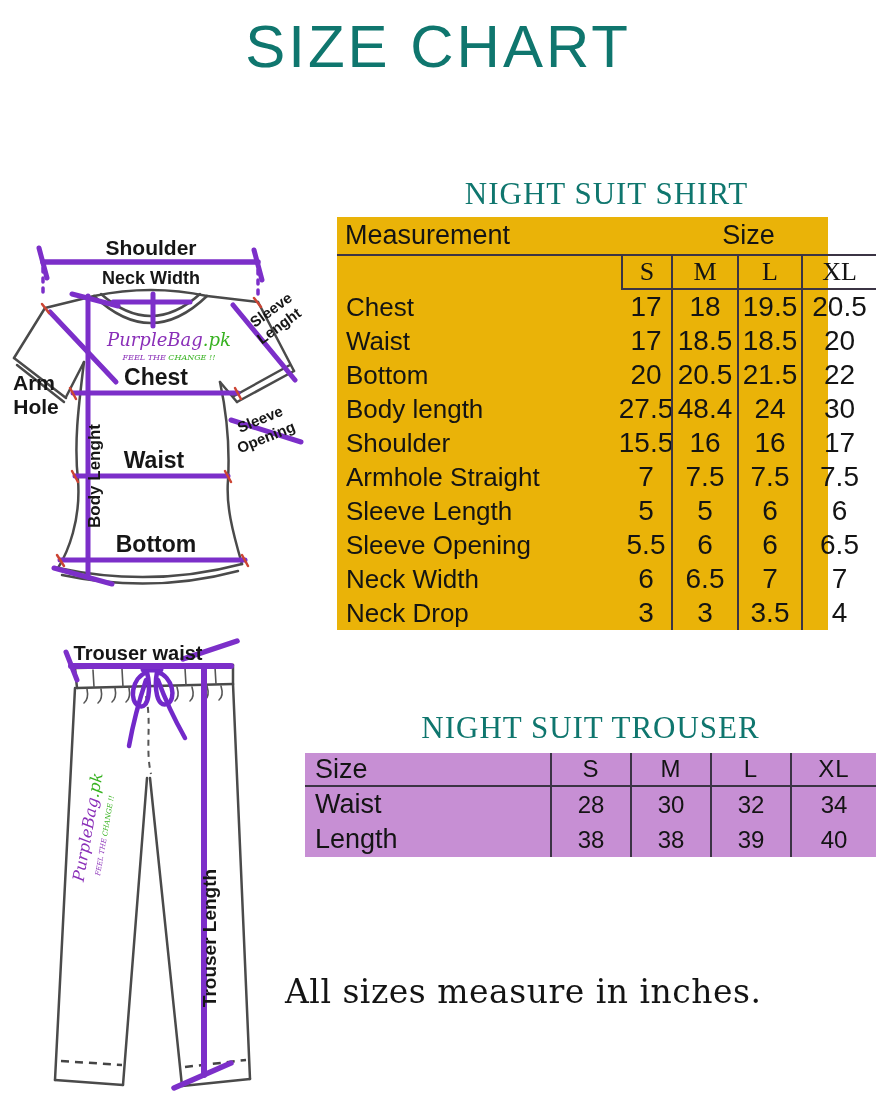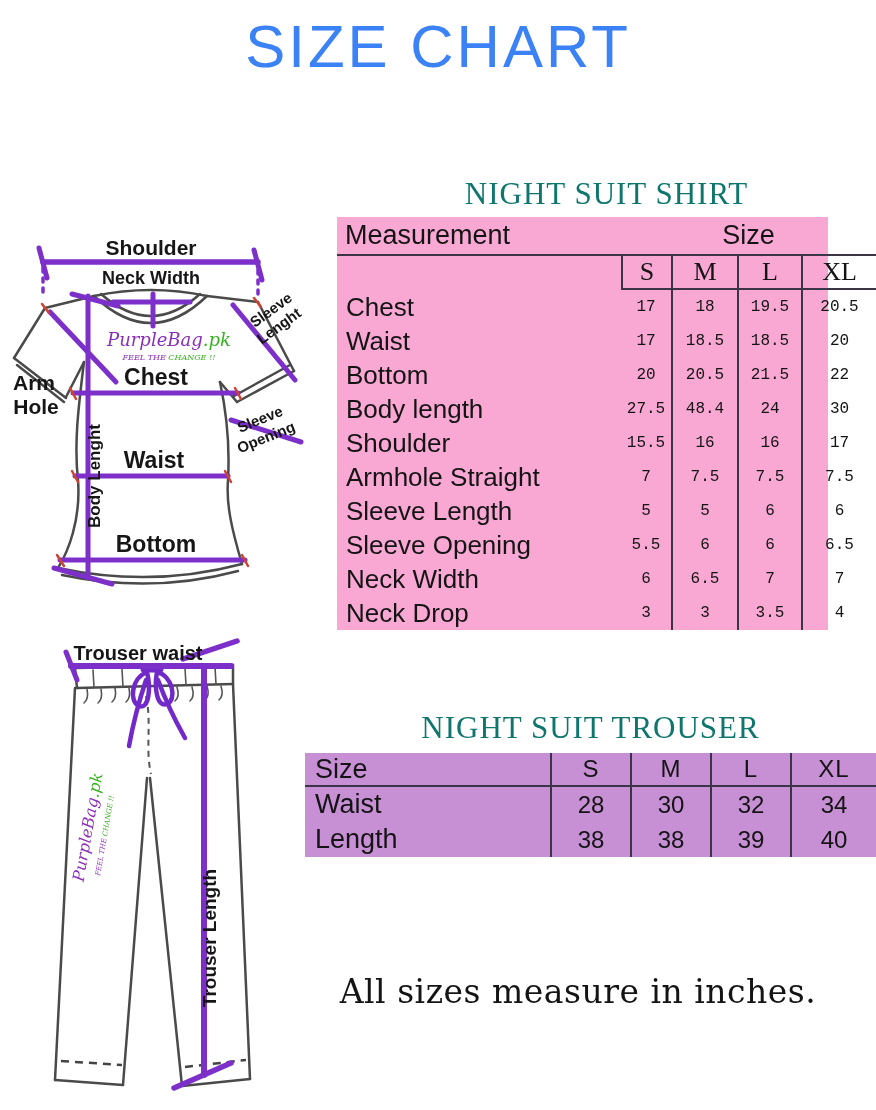--- a/index.html
+++ b/index.html
@@ -1,38 +1,38 @@
 <!DOCTYPE html>
 <html><head>
 <meta charset="utf-8">
 <style>
   html,body{margin:0;padding:0;background:#ffffff;}
   .page{position:relative;width:876px;height:1110px;background:#fff;overflow:hidden;
         font-family:"Liberation Sans",sans-serif;color:#141414;}
   .main-title{position:absolute;top:12px;left:0;width:876px;box-sizing:border-box;
-      text-align:center;font-size:60px;font-weight:400;letter-spacing:3px;color:#3b82f6;}
+      text-align:center;font-size:60px;font-weight:400;letter-spacing:3px;color:#0f766e;}
   .sec-title{position:absolute;text-align:center;font-family:"Liberation Serif",serif;
       font-size:31px;letter-spacing:1px;color:#0f766e;white-space:nowrap;}
   .sec-title.shirt{left:337px;width:539px;top:176px;}
   .sec-title.trouser{left:305px;width:571px;top:710px;}
-  .note{position:absolute;left:285px;width:586px;top:972px;text-align:center;
+  .note{position:absolute;left:285px;width:586px;top:972px;
       font-family:"DejaVu Serif",serif;font-size:33px;letter-spacing:0.5px;color:#141414;}
 
   
-  .shirt-table{position:absolute;left:337px;top:217px;width:491px;height:413px;background:#f9a8d4;
+  .shirt-table{position:absolute;left:337px;top:217px;width:491px;height:413px;background:#eab308;
       display:grid;grid-template-columns:284px 50px 66px 64px 75px;
       grid-template-rows:39px 34px repeat(10,34px);}
   .shirt-table>div{display:flex;align-items:center;justify-content:center;box-sizing:border-box;}
   .sh-meas{grid-column:1/2;justify-content:flex-start!important;padding-left:8px;font-size:27px;font-weight:500;}
   .sh-size{grid-column:2/6;font-size:27px;font-weight:500;}
   .hsep{border-bottom:2.5px solid #3b3444;}
   .vsep{border-left:2px solid #3b3444;}
   .szh{font-family:"Liberation Serif",serif;font-size:26px;}
   .lab{justify-content:flex-start!important;padding-left:9px;font-size:26px;font-weight:500;}
-  .val{font-family:Liberation Mono, monospace;font-size:16px;}
+  .val{font-family:Liberation Sans, sans-serif;font-size:28px;}
 
   
   .trouser-table{position:absolute;left:305px;top:753px;width:571px;height:104px;background:#c78fd4;
       display:grid;grid-template-columns:245px 80px 80px 80px 86px;grid-template-rows:34px 35px 35px;}
   .trouser-table>div{display:flex;align-items:center;justify-content:center;box-sizing:border-box;}
   .tr-lab{justify-content:flex-start!important;padding-left:10px;font-size:27px;font-weight:500;}
   .tr-szh{font-size:24px;letter-spacing:1px;}
   .tr-val{font-size:24px;}
 
   svg{position:absolute;}

